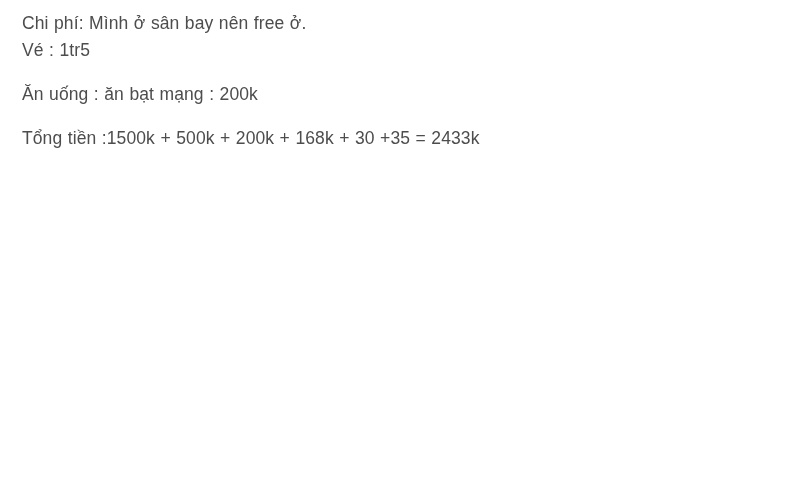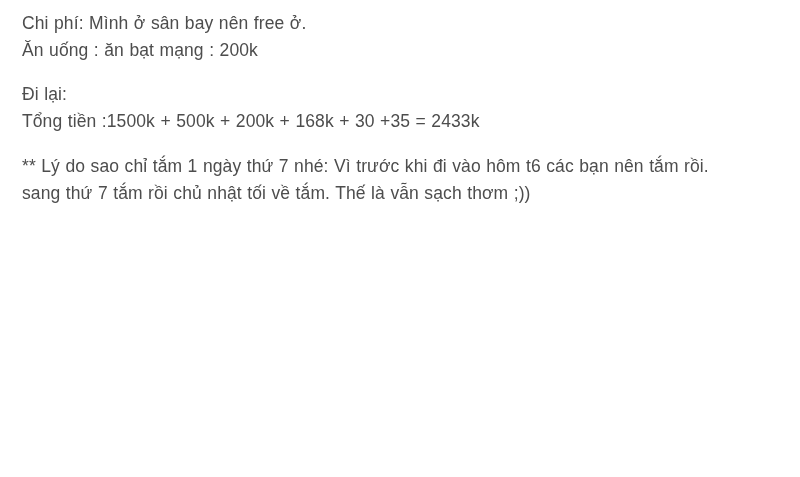--- a/index.html
+++ b/index.html
@@ -39,26 +39,25 @@
     margin-bottom: 0;
   }
 </style>
 </head>
 <body>
 
 <div class="page">
 
   <p class="para tight">Chi phí: Mình ở sân bay nên free ở.</p>
 
+  <p class="para group-end">Vé : 1tr5</p>
 
   <p class="para group-end">Ăn uống : ăn bạt mạng : 200k</p>
 
-  <p class="para tight">Đi lại:</p>
 
 
 
 
 
   <p class="para group-end">Tổng tiền :1500k + 500k + 200k + 168k + 30 +35 = 2433k</p>
 
-  <p class="para last">** Lý do sao chỉ tắm 1 ngày thứ 7 nhé: Vì trước khi đi vào hôm t6 các bạn nên tắm rồi. sang thứ 7 tắm rồi chủ nhật tối về tắm. Thế là vẫn sạch thơm ;))</p>
 
 </div>
 
 </body></html>

